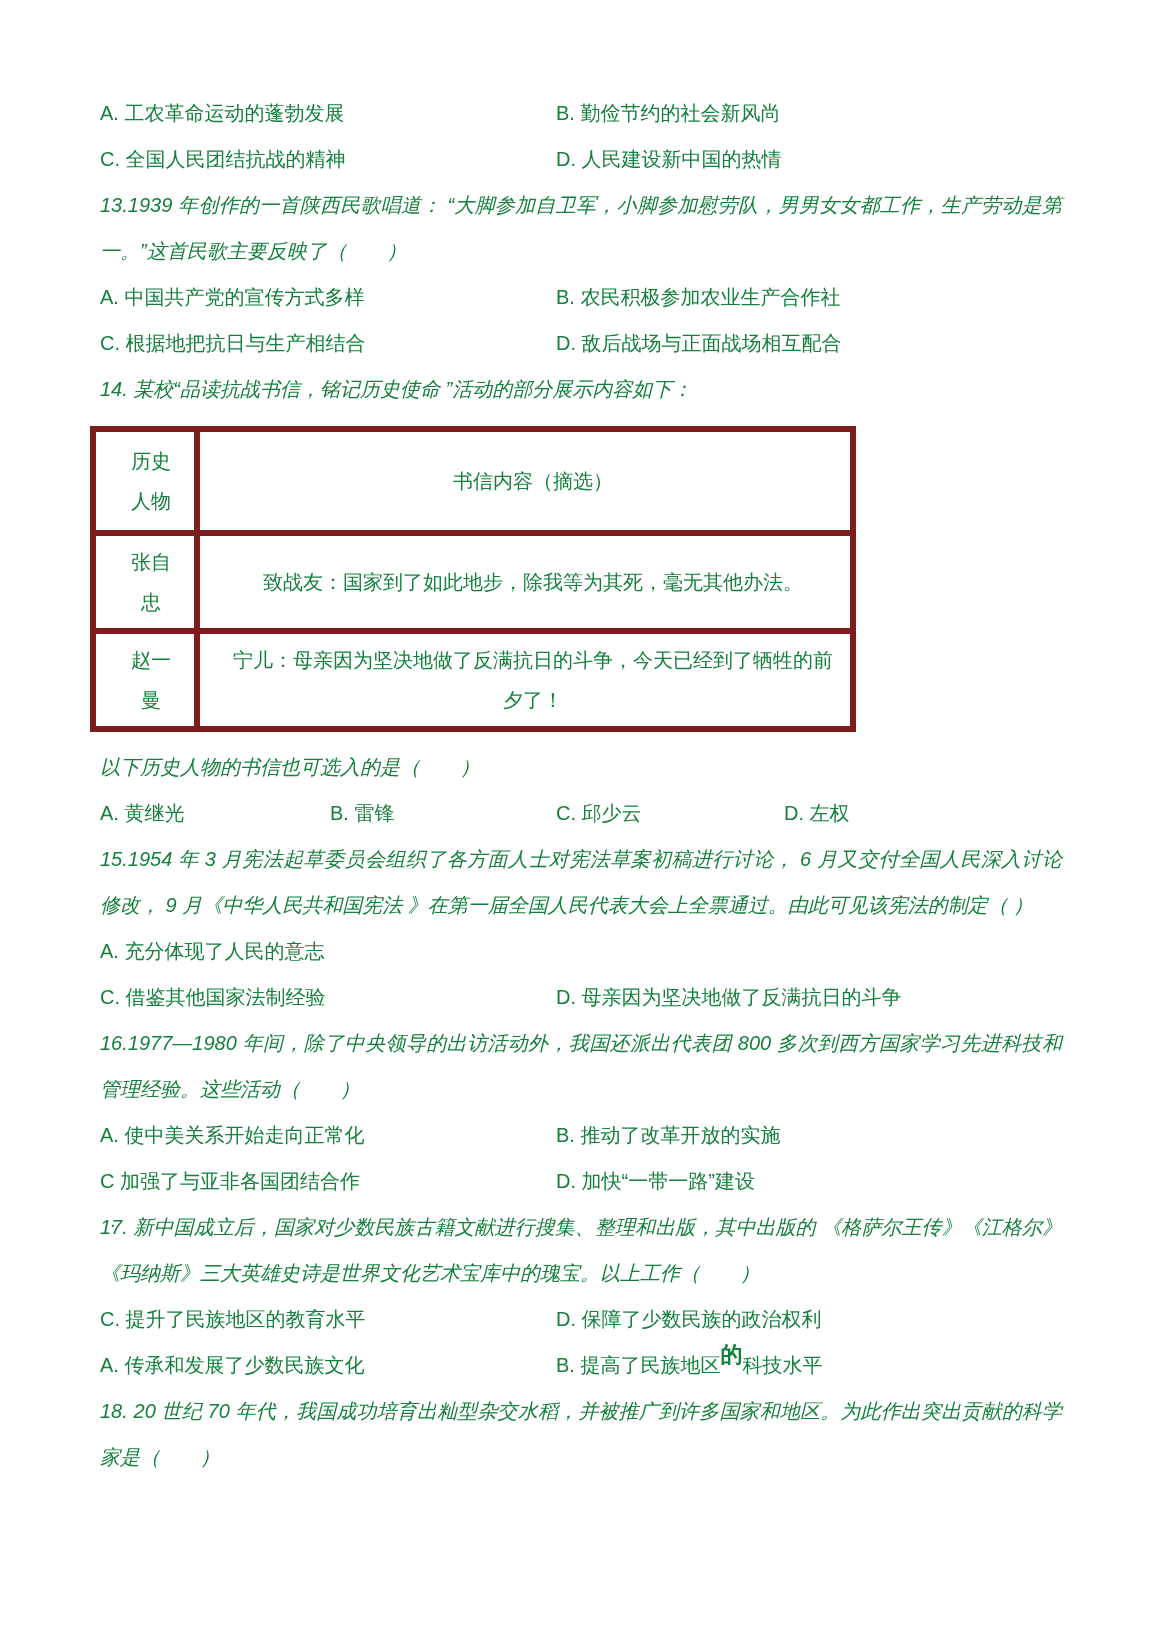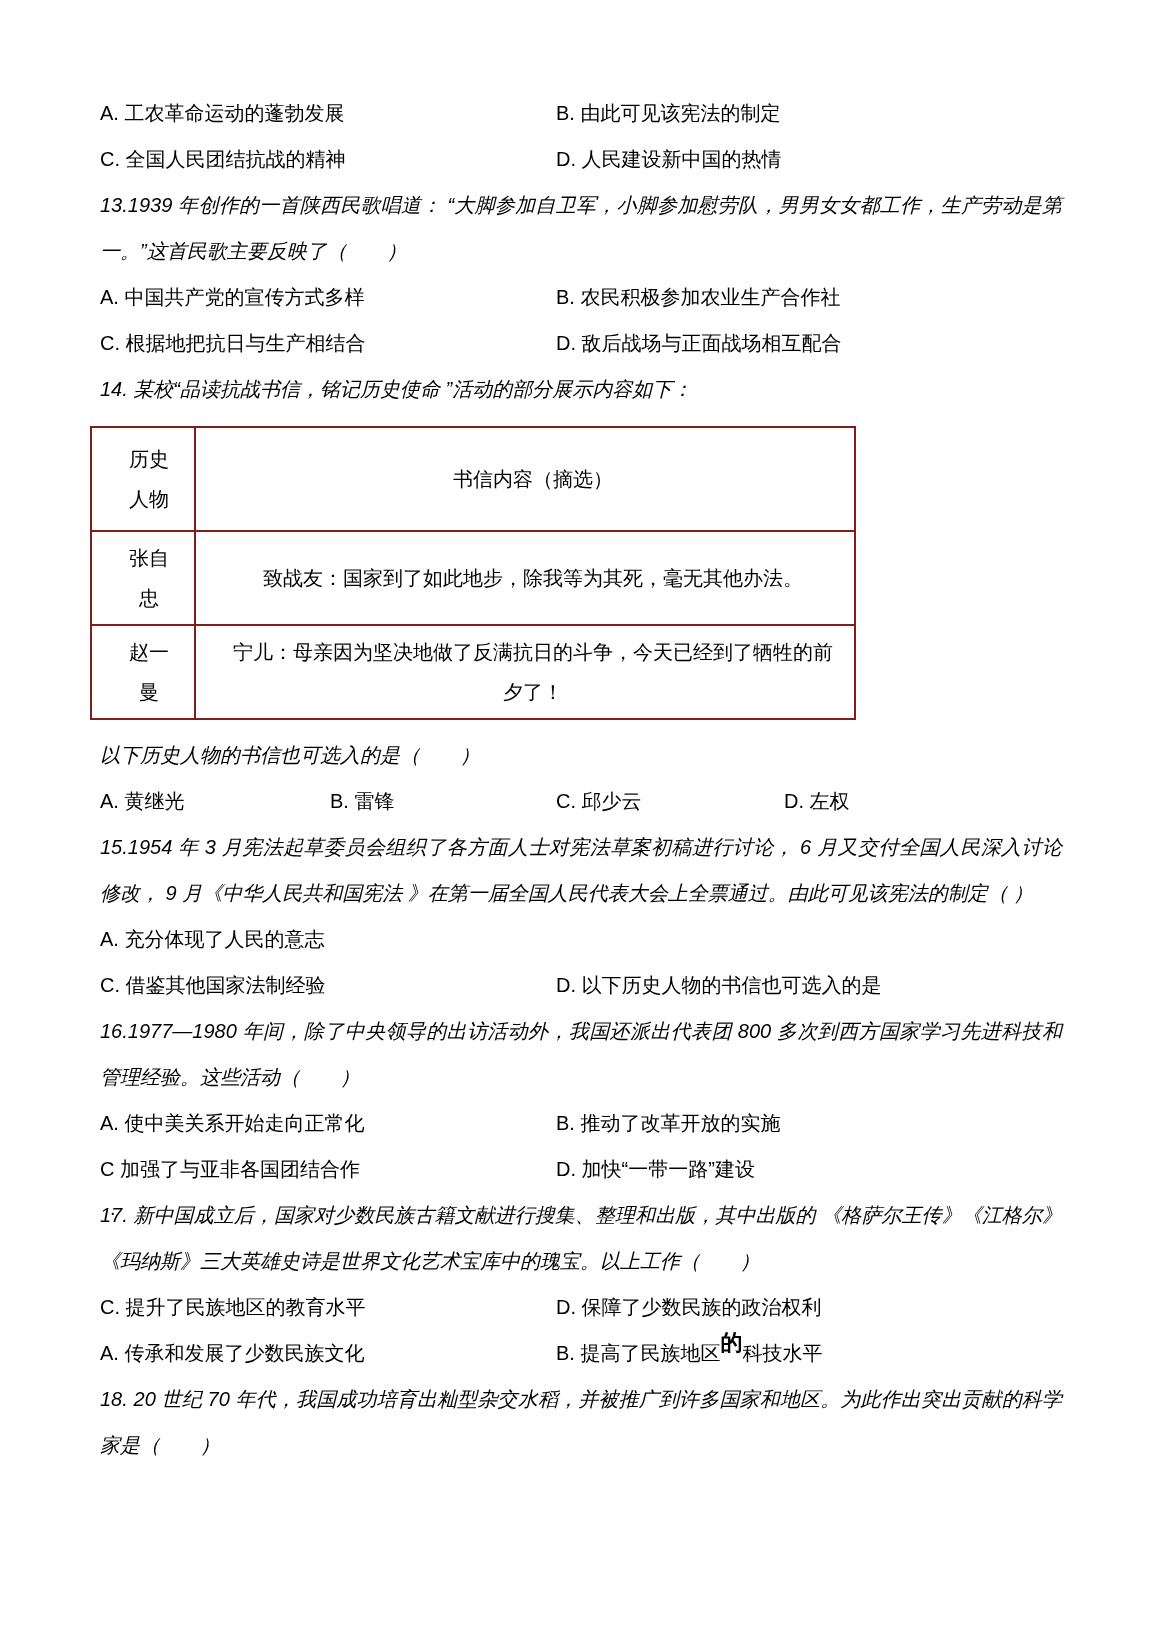--- a/index.html
+++ b/index.html
@@ -3,21 +3,21 @@
 <meta charset="utf-8">
 <style>
   html, body { margin: 0; padding: 0; background: #ffffff; }
   .page {
     position: relative;
     width: 1158px;
     height: 1638px;
     box-sizing: border-box;
     padding: 90px 96px 0 100px;
     background: #ffffff;
-    color: #000000;
+    color: #15803d;
     font-family: "Liberation Sans", "DejaVu Sans", sans-serif;
     font-size: 20px;
     line-height: 46px;
     overflow: hidden;
   }
   .para { text-align: justify; margin: 0; font-style: italic; }
   .opt-row { display: flex; }
   .opt-row .left { flex: 0 0 456px; position: relative; }
   .opt-row .right { flex: 1 1 auto; }
   .opt4-row { display: flex; }
@@ -25,21 +25,21 @@
   .opt4-row .c1 { flex: 0 0 226px; }
   .opt4-row .c2 { flex: 0 0 228px; }
   .opt4-row .c3 { flex: 1 1 auto; }
   table.qtable {
     border-collapse: collapse;
     width: 766px;
     margin: 14px 0 12px -10px;
     table-layout: fixed;
   }
   table.qtable td {
-    border: 2px solid #7f1d1d;
+    border: 6px solid #7f1d1d;
     font-size: 20px;
     line-height: 40px;
     vertical-align: middle;
     padding-left: 32px;
   }
   td.col-person { width: 104px; text-align: center; padding: 6px 20px; box-sizing: border-box; }
   td.col-content { padding: 6px 16px; text-align: center; }
   td.col-content.hdr { text-align: center; }
   tr.t-header { height: 104px; }
   tr.t-row1 { height: 64px; }
@@ -58,21 +58,21 @@
     line-height: 20px;
   }
 </style>
 </head>
 <body>
 
 <div class="page">
 
   <div class="opt-row">
     <span class="left">A. 工农革命运动的蓬勃发展</span>
-    <span class="right">B. 由此可见该宪法的制定</span>
+    <span class="right">B. 勤俭节约的社会新风尚</span>
   </div>
   <div class="opt-row">
     <span class="left">C. 全国人民团结抗战的精神</span>
     <span class="right">D. 人民建设新中国的热情</span>
   </div>
 
   <p class="para">13.1939 年创作的一首陕西民歌唱道： “大脚参加自卫军，小脚参加慰劳队，男男女女都工作，生产劳动是第一。”这首民歌主要反映了（　　）</p>
   <div class="opt-row">
     <span class="left">A. 中国共产党的宣传方式多样</span>
     <span class="right">B. 农民积极参加农业生产合作社</span>
@@ -108,21 +108,21 @@
     <span class="c2">C. 邱少云</span>
     <span class="c3">D. 左权</span>
   </div>
 
   <p class="para">15.1954 年 3 月宪法起草委员会组织了各方面人士对宪法草案初稿进行讨论，  6 月又交付全国人民深入讨论修改， 9 月《中华人民共和国宪法 》在第一届全国人民代表大会上全票通过。由此可见该宪法的制定（ ）</p>
   <div class="opt-row">
     <span class="left">A. 充分体现了人民的意志</span>
   </div>
   <div class="opt-row">
     <span class="left">C. 借鉴其他国家法制经验</span>
-    <span class="right">D. 以下历史人物的书信也可选入的是</span>
+    <span class="right">D. 母亲因为坚决地做了反满抗日的斗争</span>
   </div>
 
   <p class="para">16.1977—1980 年间，除了中央领导的出访活动外，我国还派出代表团  800 多次到西方国家学习先进科技和管理经验。这些活动（　　）</p>
   <div class="opt-row">
     <span class="left">A. 使中美关系开始走向正常化</span>
     <span class="right">B. 推动了改革开放的实施</span>
   </div>
   <div class="opt-row">
     <span class="left"><span>C  加强了与亚非各国团结合作</span><span class="stray">.</span></span>
     <span class="right">D. 加快“一带一路”建设</span>

